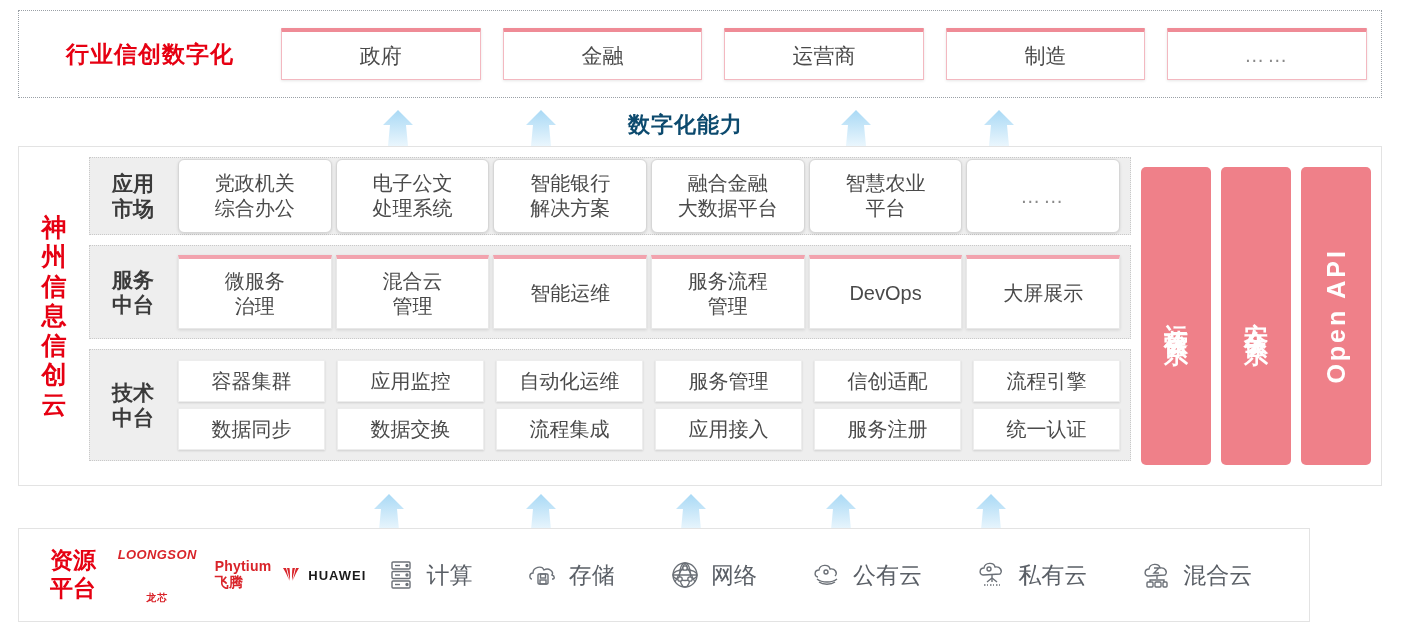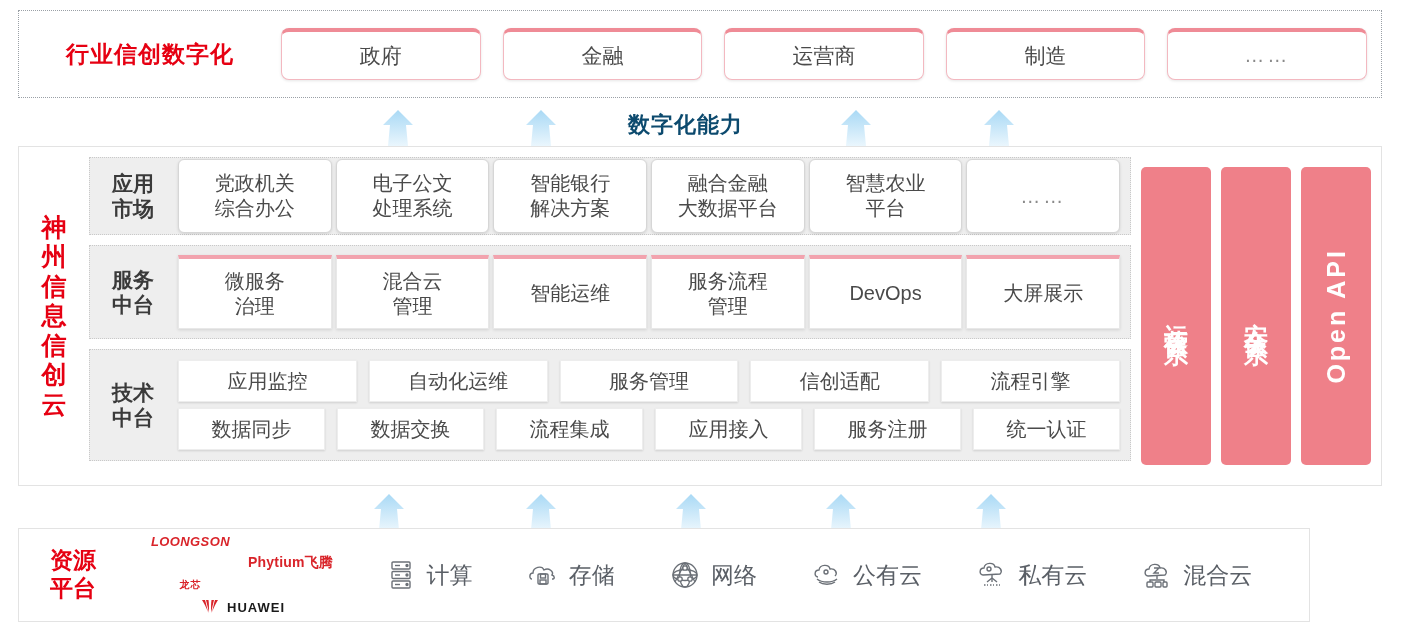--- a/index.html
+++ b/index.html
@@ -25,21 +25,21 @@
   }
   .industry-cards{flex:1;display:flex;gap:22px;padding-right:14px;}
   .industry-card{
     flex:1;height:52px;background:#fff;
     border:1px solid #f3b8c0;
     border-top:4px solid #ef8b96;
     box-sizing:border-box;
     display:flex;align-items:center;justify-content:center;
     font-size:21px;color:#4a4a4a;
     box-shadow:0 1px 3px rgba(0,0,0,0.10);
-    border-radius:8px;
+    border-radius:1px;
   }
   .industry-card.dots{color:#8a8a8a;letter-spacing:3px;font-size:20px;}
 
   
   .arrow-strip{position:absolute;left:0;width:1402px;height:42px;}
   .arrow-strip.top{top:104px;}
   .arrow-strip.bottom{top:488px;}
   .arrow{
     position:absolute;bottom:0;width:46px;height:38px;
   }
@@ -133,21 +133,21 @@
   .resource-band{
     position:absolute;left:18px;top:528px;width:1292px;height:94px;
     border:1px solid #e3e3e3;background:#fff;box-sizing:border-box;
     display:flex;align-items:center;
   }
   .resource-title{
     width:108px;text-align:center;color:#e60012;font-weight:bold;
     font-size:23px;line-height:1.2;
   }
   .vendor-logos{
-    width:230px;display:flex;flex-direction:column;align-items:center;
+    width:230px;display:flex;flex-direction:row;align-items:center;
     justify-content:center;gap:9px;
   }
   .vendor-row{display:flex;align-items:center;gap:18px;}
   .logo-loongson{display:flex;flex-direction:column;align-items:center;line-height:1;}
   .logo-loongson .en{
     color:#d9242a;font-weight:bold;font-style:italic;font-size:13px;letter-spacing:0.4px;
   }
   .logo-loongson .cn{color:#d9242a;font-weight:bold;font-size:10px;letter-spacing:1px;margin-top:32px;}
   .logo-phytium{color:#d9242a;font-weight:bold;font-size:14px;letter-spacing:0.2px;}
   .logo-huawei{display:flex;align-items:center;gap:6px;}
@@ -303,20 +303,21 @@
           </div>
         </div>
 
         <div class="band tech">
           <div class="band-label">
             <div>技术</div>
             <div>中台</div>
           </div>
           <div class="band-cells stacked">
             <div class="cell-row">
+              <div class="tech-card">容器集群</div>
               <div class="tech-card">应用监控</div>
               <div class="tech-card">自动化运维</div>
               <div class="tech-card">服务管理</div>
               <div class="tech-card">信创适配</div>
               <div class="tech-card">流程引擎</div>
             </div>
             <div class="cell-row">
               <div class="tech-card">数据同步</div>
               <div class="tech-card">数据交换</div>
               <div class="tech-card">流程集成</div>

